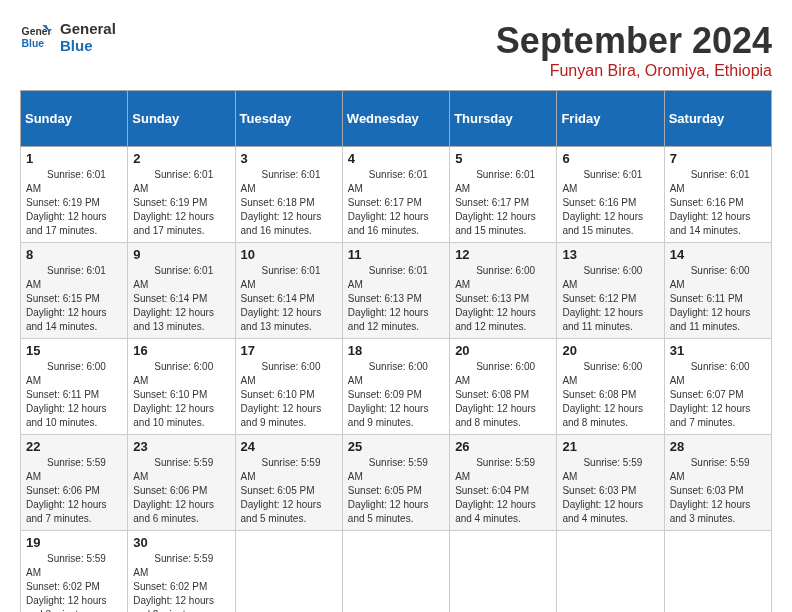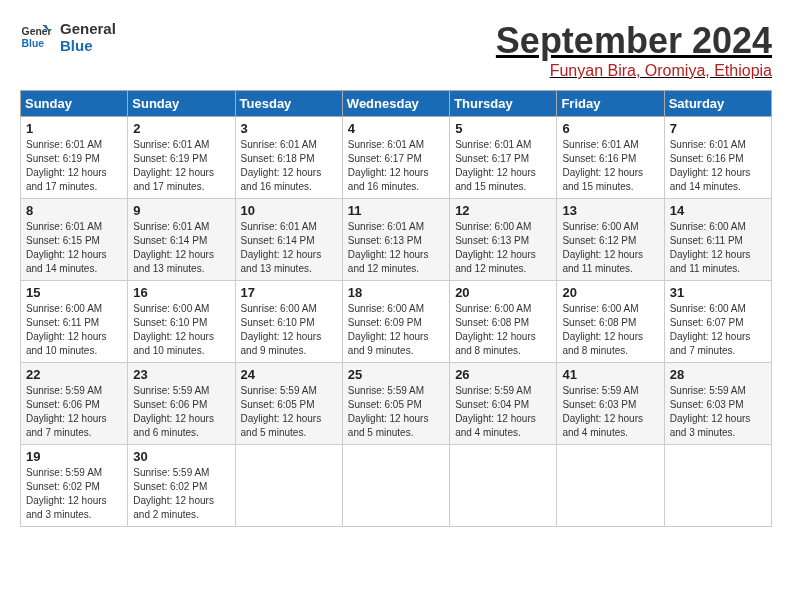--- a/index.html
+++ b/index.html
@@ -20,40 +20,39 @@
       display: flex;
       align-items: center;
     }
     .logo-icon {
       width: 32px;
       height: 32px;
       margin-right: 4px;
     }
     .title-section {
       text-align: right;
-      text-decoration: underline;
     }
     .month-title {
       font-size: 36px;
       font-weight: bold;
       color: #333;
     }
     .location-title {
       font-size: 16px;
       color: #b91c1c;
     }
     .calendar-table {
       width: 100%;
       border-collapse: collapse;
       font-size: 11px;
     }
     .calendar-table th {
       background-color: #1a6bb5;
       color: white;
-      padding: 5px 4px;
+      padding: 20px 4px;
       text-align: left;
       font-size: 13px;
       font-weight: bold;
       border: 1px solid #aaa;
     }
     .calendar-table td {
       border: 1px solid #ccc;
       padding: 4px 5px;
       vertical-align: top;
       height: 80px;
@@ -67,20 +66,21 @@
       font-size: 13px;
       font-weight: bold;
       color: #222;
       display: block;
       margin-bottom: 2px;
     }
     .day-info {
       font-size: 10px;
       color: #333;
       line-height: 1.4;
+      margin-left: 21px;
     }
     .empty-cell {
       background: #fff !important;
     }
   </style>
 </head>
 <body>
 
 <div class="header-section">
   <div class="logo">
@@ -322,21 +322,21 @@
       </td>
         <td>
         <span class="day-number">26</span>
         <span class="day-info">
           Sunrise: 5:59 AM<br>
           Sunset: 6:04 PM<br>
           Daylight: 12 hours and 4 minutes.
         </span>
       </td>
         <td>
-        <span class="day-number">41</span>
+        <span class="day-number">21</span>
         <span class="day-info">
           Sunrise: 5:59 AM<br>
           Sunset: 6:03 PM<br>
           Daylight: 12 hours and 4 minutes.
         </span>
       </td>
         <td>
         <span class="day-number">28</span>
         <span class="day-info">
           Sunrise: 5:59 AM<br>

